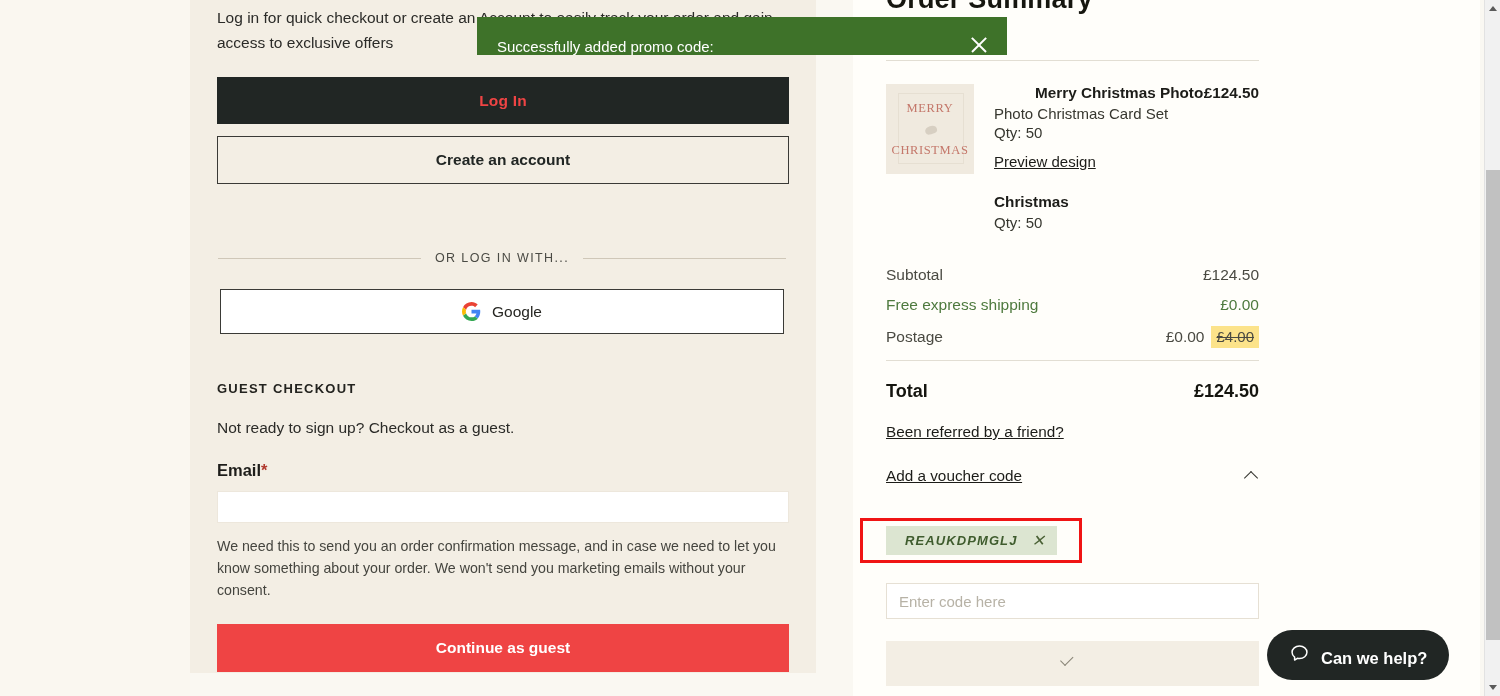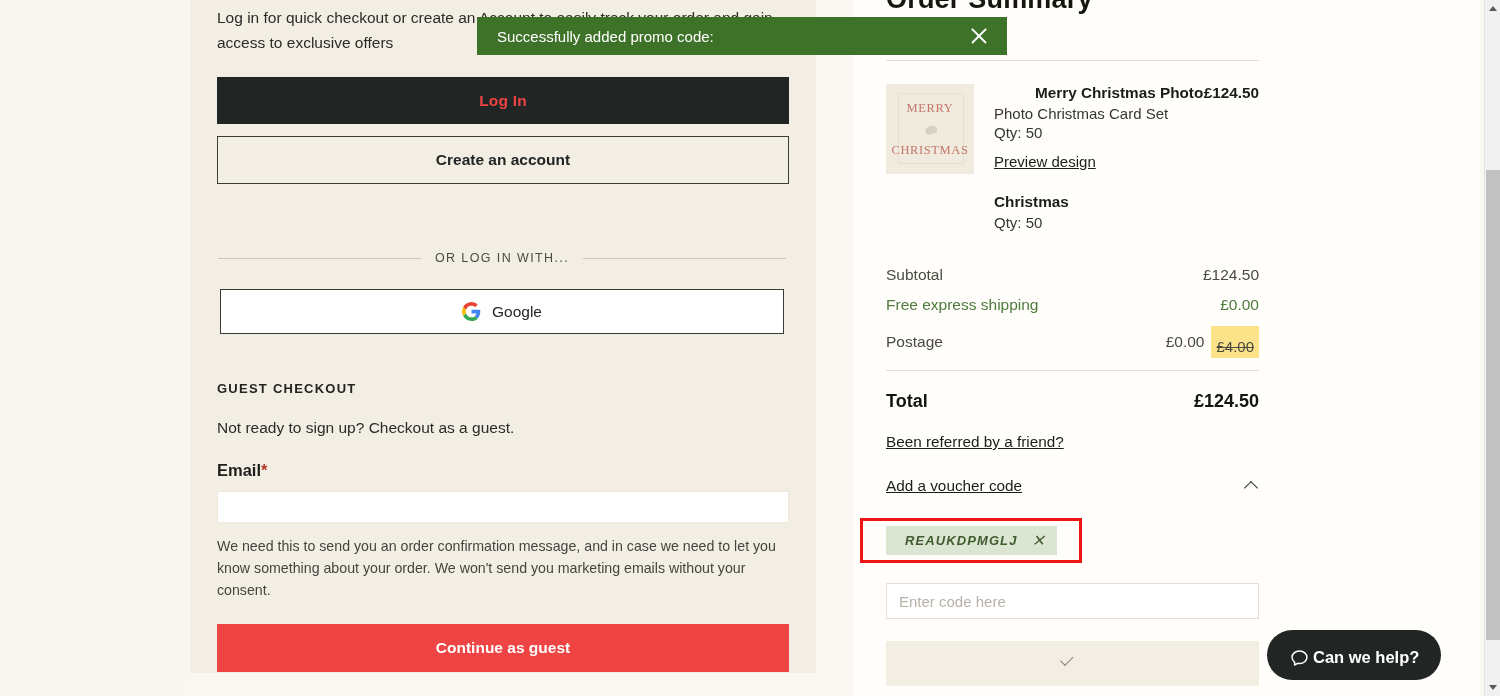--- a/index.html
+++ b/index.html
@@ -139,21 +139,21 @@
   .sub-item-qty { font-size: 15px; color: #37372F; margin-top: 3px; }
 
   .totals { margin-top: 35px; }
   .total-row {
     display: flex; justify-content: space-between; align-items: center;
     font-size: 15.5px; margin-bottom: 12px; color: #4A4A42;
   }
   .total-row.green { color: #4E7A3E; }
   .postage-right { display: flex; align-items: center; gap: 7px; }
   .strike-badge {
-    background: #FCE38A; padding: 12px 5px 3px; color: #4A4A42;
+    background: #FCE38A; padding: 2px 5px 3px; color: #4A4A42;
     text-decoration: line-through; font-size: 15px;
   }
   .hr2 { height: 1px; background: #E2DED3; width: 373px; margin: 10px 0 0; }
   .grand-row {
     display: flex; justify-content: space-between; align-items: baseline;
     margin-top: 20px;
   }
   .grand-label { font-size: 18px; font-weight: bold; color: #15150F; }
   .grand-value { font-size: 18px; font-weight: bold; color: #15150F; }
 
@@ -210,39 +210,39 @@
   .check-icon { width: 16px; height: 10px; position: relative; }
   .check-icon::before {
     content: ""; position: absolute; left: 0; top: 0; width: 11px; height: 6px;
     border-left: 1.5px solid #8A8678; border-bottom: 1.5px solid #8A8678;
     transform: rotate(-45deg); transform-origin: left bottom;
   }
 
   
   .toast {
     position: absolute; left: 477px; top: 17px; width: 530px; height: 38px;
-    background: #3E7229; display: flex; align-items: center;
+    background: #3E7229; display: flex; align-items: flex-end;
     justify-content: space-between; padding: 0 18px 0 20px;
   }
   .toast-text { color: #FFFFFF; font-size: 15px; }
   .toast-close {
     width: 20px; height: 20px; position: relative; cursor: pointer;
   }
   .toast-close::before, .toast-close::after {
     content: ""; position: absolute; left: 0; top: 9px;
     width: 20px; height: 1.8px; background: #fff;
   }
   .toast-close::before { transform: rotate(45deg); }
   .toast-close::after { transform: rotate(-45deg); }
 
   
   .chat-widget {
     position: absolute; left: 1267px; top: 630px; height: 50px;
     background: #212624; border-radius: 25px; color: #fff;
-    display: flex; align-items: flex-start; gap: 3px; padding: 18px 22px;
+    display: flex; align-items: flex-end; gap: 11px; padding: 12px 22px;
     cursor: pointer;
   }
   .chat-label { font-size: 16.5px; font-weight: bold; }
   .chat-bubble-icon { width: 21px; height: 21px; }
 
   
   .scrollbar {
     position: absolute; right: 0; top: 0; width: 16px; height: 696px;
     background: #F1F1F1; border-left: 1px solid #E2E2E2;
   }

